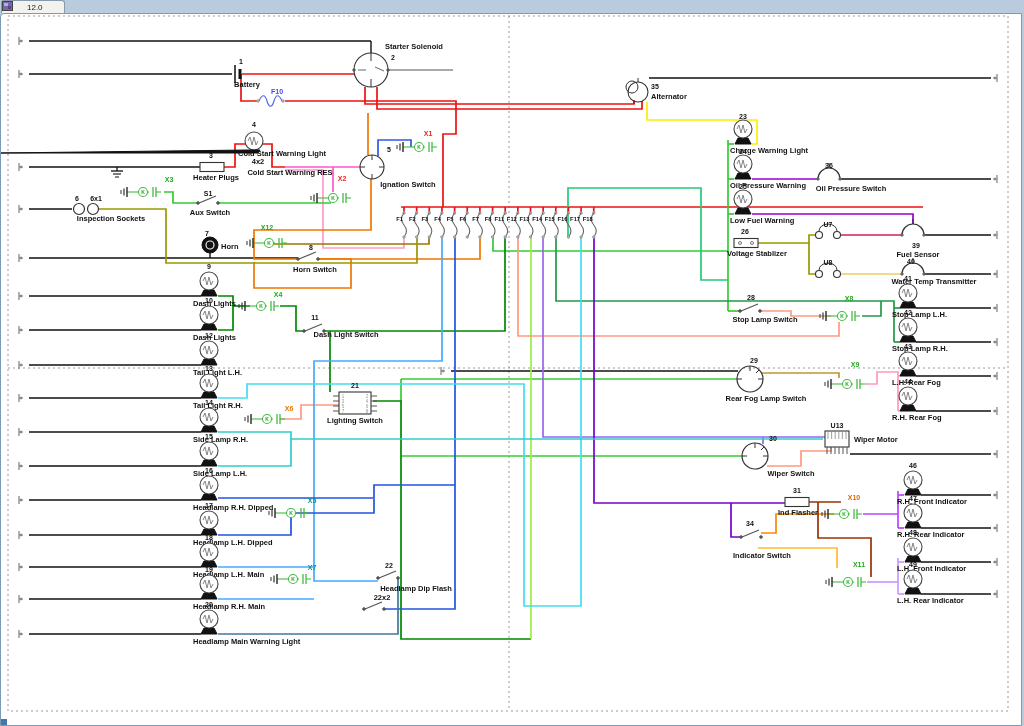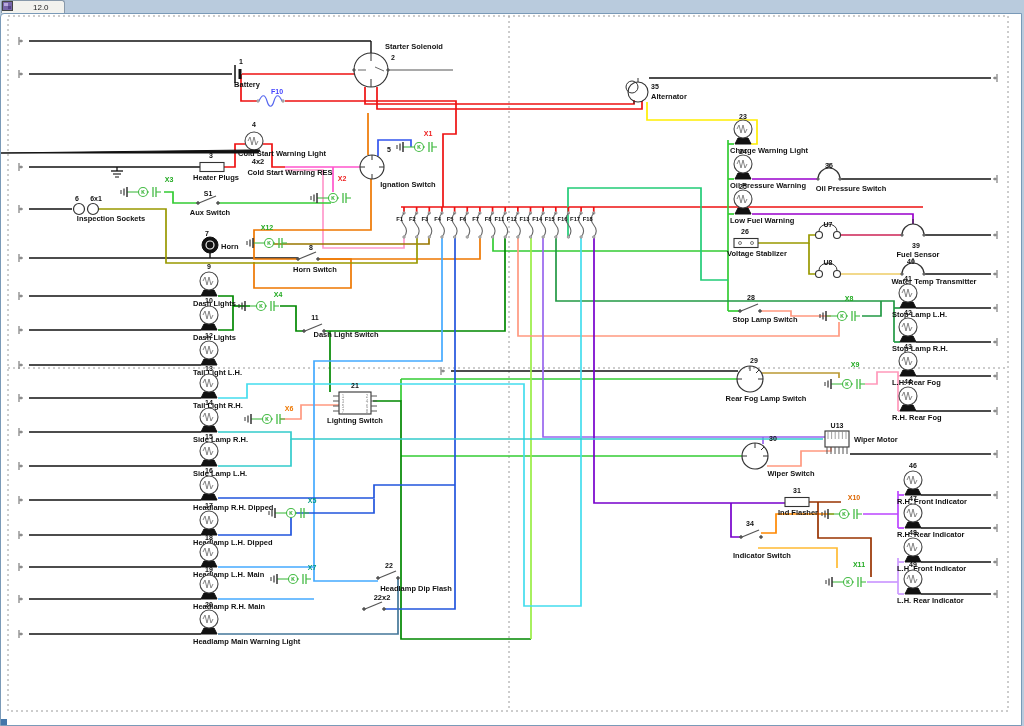--- a/index.html
+++ b/index.html
@@ -1,21 +1,21 @@
 <!DOCTYPE html>
 <html><head>
 <meta charset="utf-8">
 <style>
   html,body{margin:0;padding:0;width:1024px;height:726px;overflow:hidden;
     font-family:"Liberation Sans", sans-serif;background:#8ea5bb;}
   #window{position:relative;width:1024px;height:726px;background:#b9cbdd;}
   #toolbar{position:absolute;left:0;top:0;height:14px;width:1024px;background:#b9cbdd;}
   #tooltab{position:absolute;left:1px;top:0;height:13px;width:64px;background:#f2f2ee;
     border:1px solid #8899aa;border-bottom:none;border-radius:3px 3px 0 0;
-    display:flex;align-items:center;gap:18px;padding:0 3px;box-sizing:border-box;}
+    display:flex;align-items:center;gap:12px;padding:0 3px;box-sizing:border-box;}
   #tooltab .zl{font-size:8px;color:#222;margin-left:2px;}
   #tooltab .ar{font-size:8px;color:#444;line-height:8px;}
   #canvas{position:absolute;left:0;top:13px;width:1022px;height:713px;background:#ffffff;
     border:1px solid #7a9ab8;border-radius:4px 0 0 0;box-sizing:border-box;}
   svg{position:absolute;left:0;top:0;}
   .corner{position:absolute;left:1px;top:719px;width:6px;height:6px;background:#4477aa;}
 </style>
 </head>
 <body>
 

